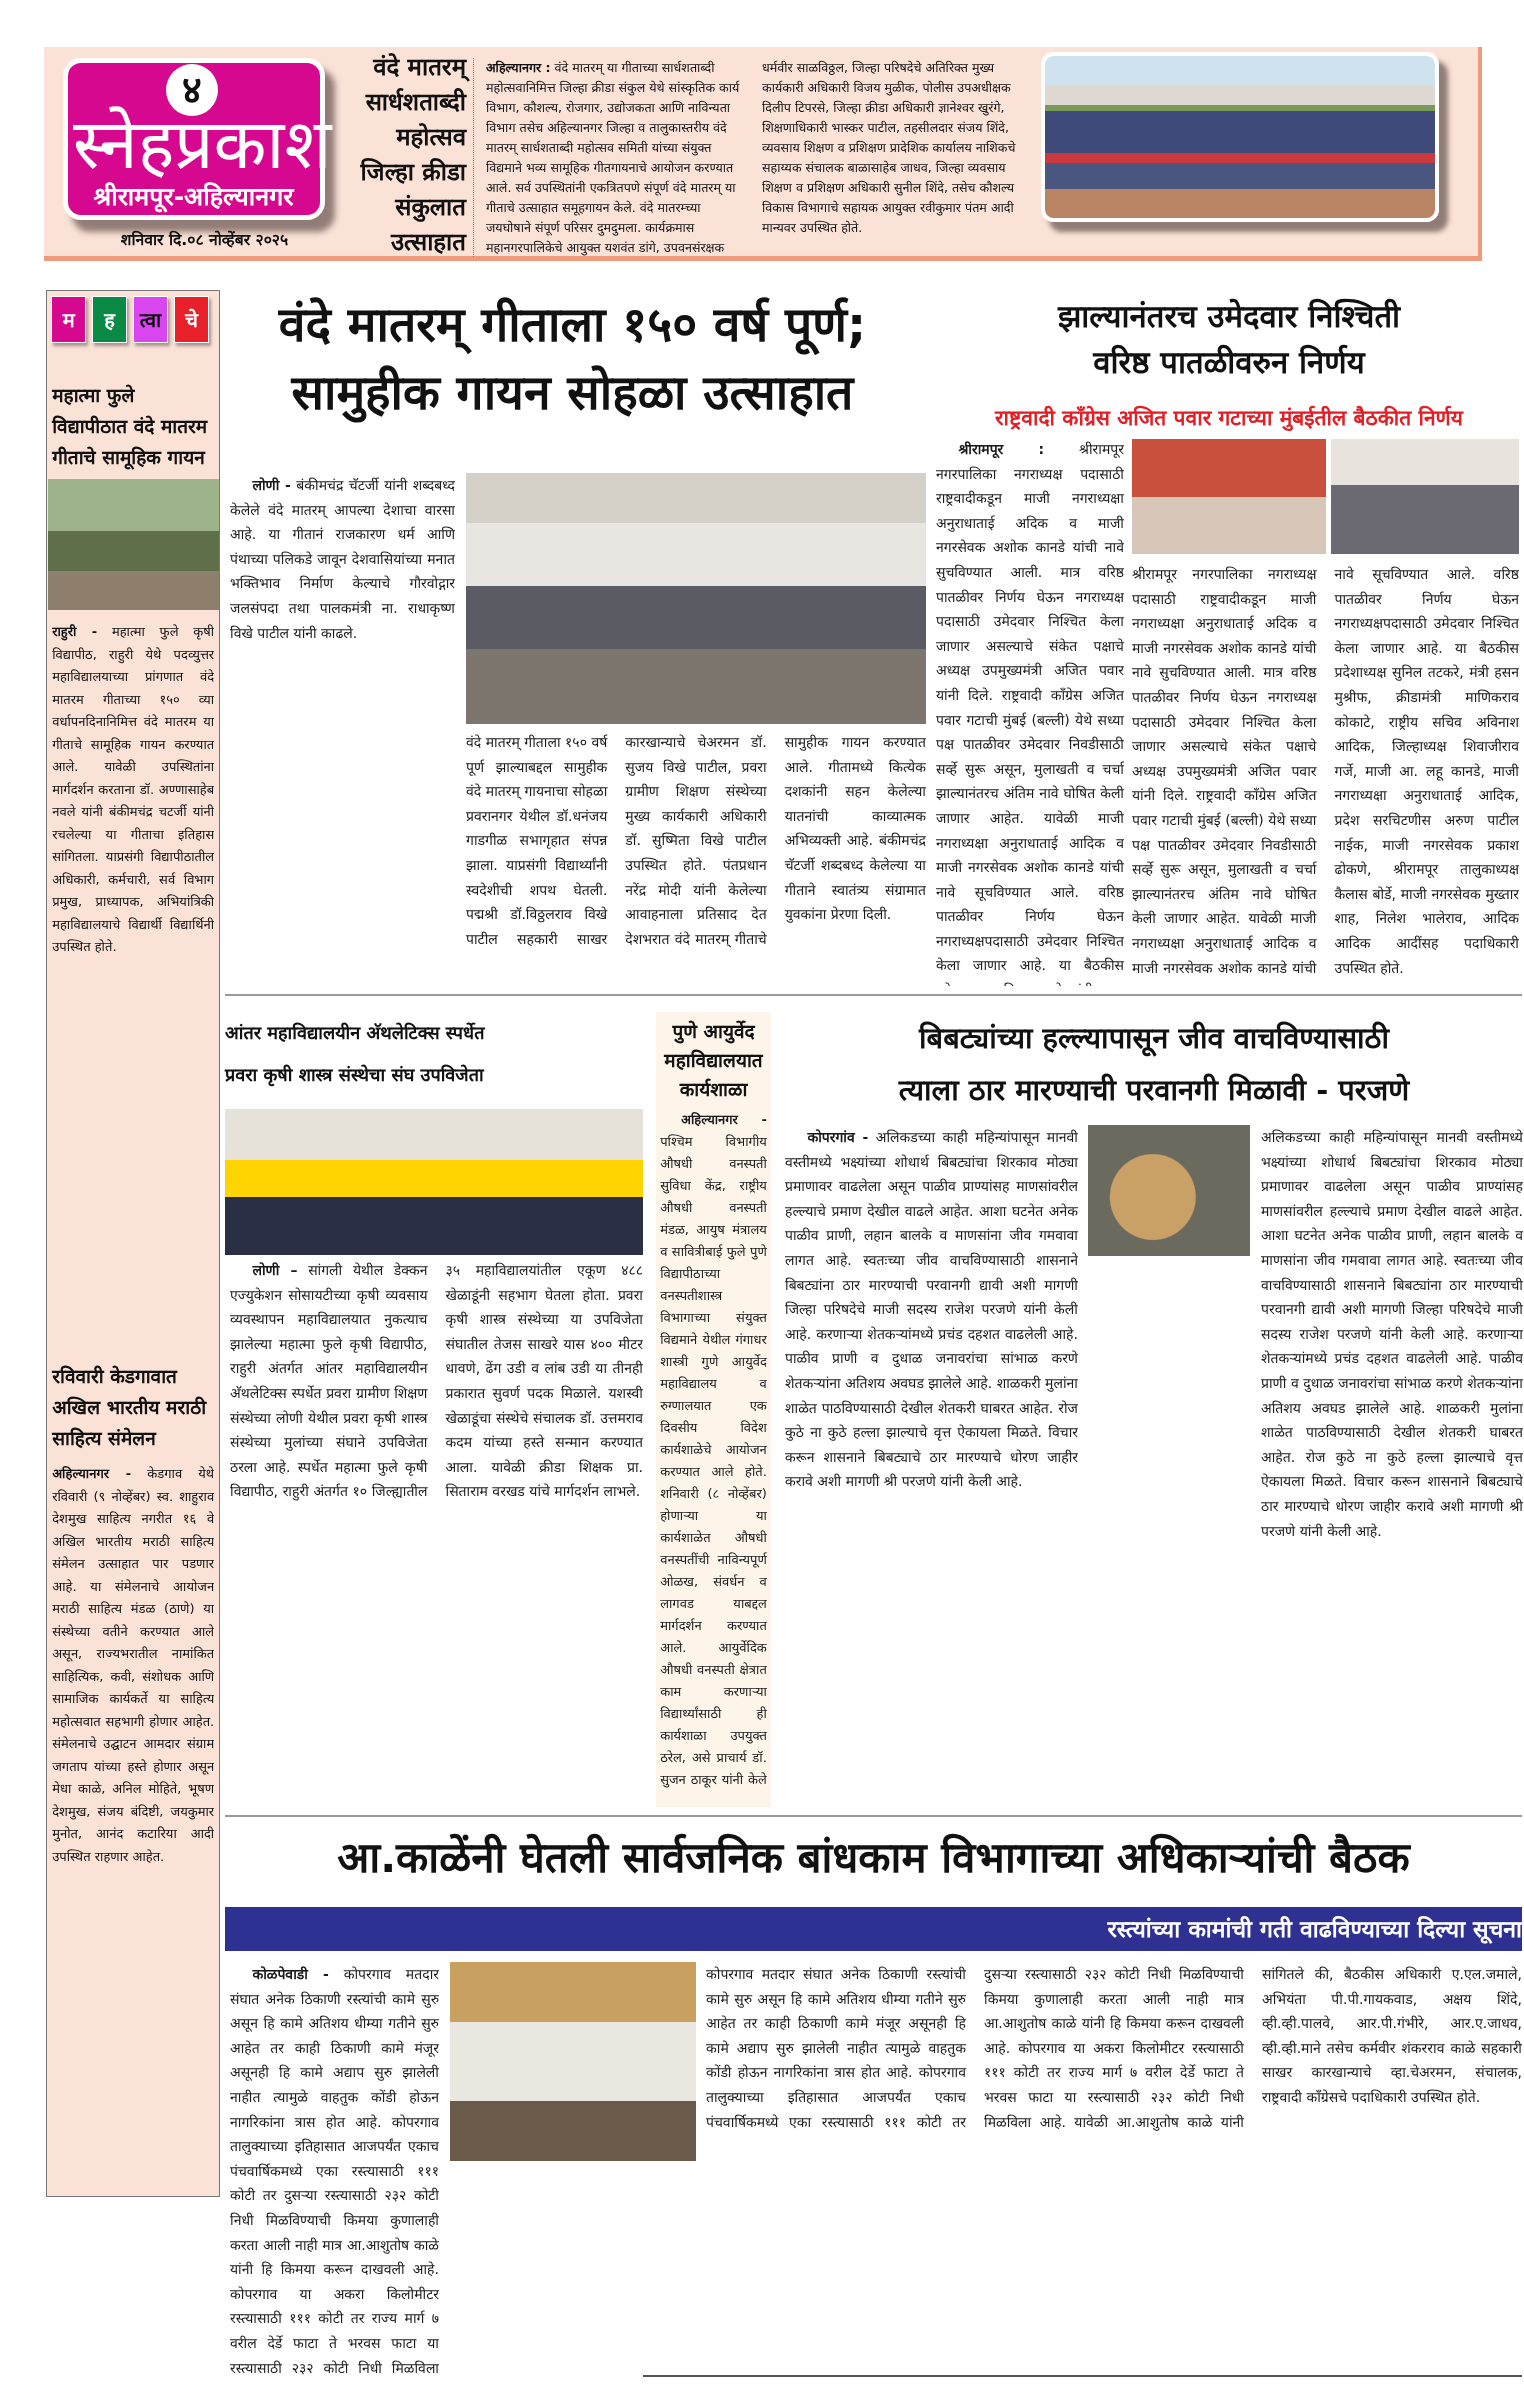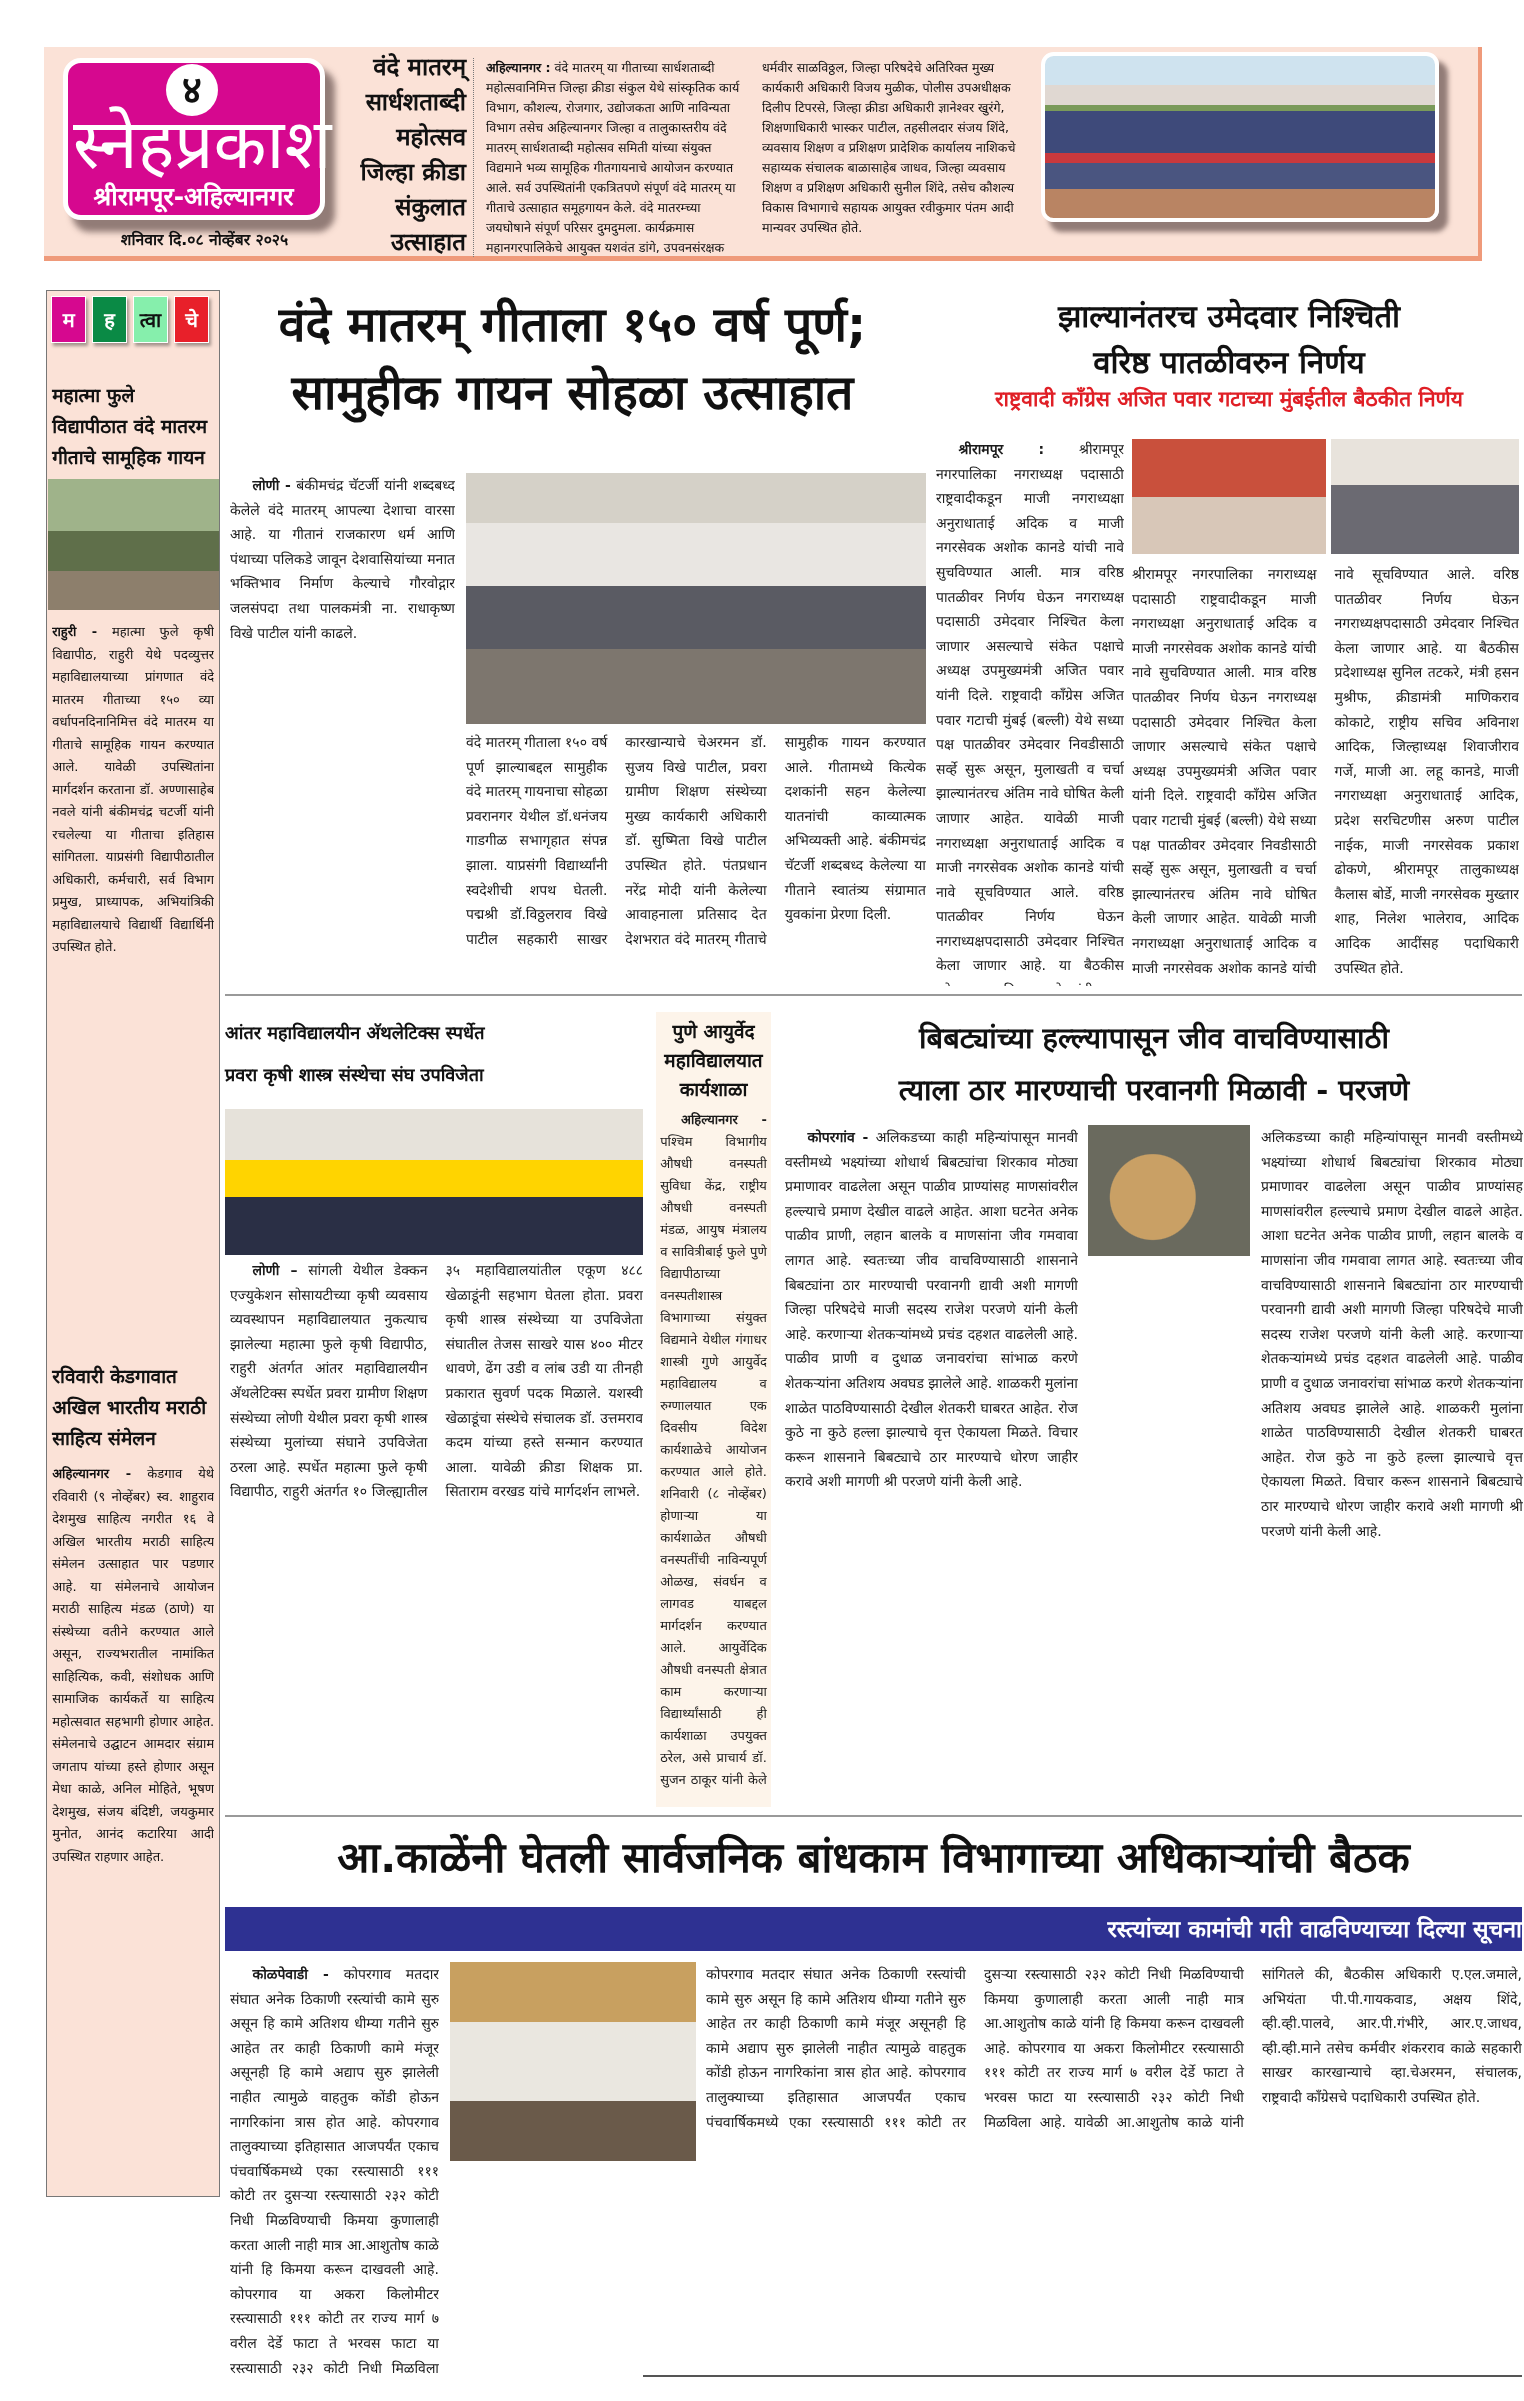--- a/index.html
+++ b/index.html
@@ -29,21 +29,21 @@
   
   #sidebar { left: 46px; top: 290px; width: 174px; height: 1907px; background: #fbe2d7; border: 1px solid #777; }
   .mh-tile { position: absolute; top: 5.2px; width: 35px; height: 47px; color: #fff; font-weight: bold; font-size: 20px; text-align: center; line-height: 47px; border: 1.6px solid #fff; box-shadow: 2.1px 3.1px 3.1px rgba(0,0,0,0.35); }
   .sb-head { position: absolute; left: 5.2px; width: 162px; font-weight: bold; font-size: 19px; line-height: 31px; }
   .sb-text { position: absolute; left: 5.2px; width: 162px; font-size: 13px; line-height: 22.5px; text-align: justify; }
   .photo { position: absolute; background: #8a8f7a; }
 
   
   #main-headline { left: 222px; top: 290px; width: 701px; font-weight: bold; font-size: 48px; line-height: 68px; text-align: center; }
   #nominee-head { left: 936px; top: 293px; width: 586px; text-align: center; font-weight: bold; font-size: 31px; line-height: 46px; }
-  #nominee-sub { left: 936px; top: 384px; width: 586px; text-align: center; font-weight: bold; font-size: 21px; color: #e01f26; }
+  #nominee-sub { left: 936px; top: 403px; width: 586px; text-align: center; font-weight: bold; font-size: 21px; color: #e01f26; }
 
   .headline-mid { font-weight: bold; color: #111; }
   #banner { left: 225px; top: 1907px; width: 1297px; height: 44px; background: #2e3192; color: #fff; font-weight: bold; font-size: 23px; text-align: right; line-height: 44px; }
 </style>
 </head>
 <body>
 
 <div id="masthead" class="abs"></div>
 <div id="logo-box" class="abs"></div>
 <div id="page-no" class="abs">४</div>
@@ -54,21 +54,21 @@
 <div id="mast-divider" class="abs"></div>
 <div id="mast-story" class="abs cols2">
   <p><span class="lead-place">अहिल्यानगर :</span>
   <span>वंदे मातरम् या गीताच्या सार्धशताब्दी महोत्सवानिमित्त जिल्हा क्रीडा संकुल येथे सांस्कृतिक कार्य विभाग, कौशल्य, रोजगार, उद्योजकता आणि नाविन्यता विभाग तसेच अहिल्यानगर जिल्हा व तालुकास्तरीय वंदे मातरम् सार्धशताब्दी महोत्सव समिती यांच्या संयुक्त विद्यमाने भव्य सामूहिक गीतगायनाचे आयोजन करण्यात आले. सर्व उपस्थितांनी एकत्रितपणे संपूर्ण वंदे मातरम् या गीताचे उत्साहात समूहगायन केले. वंदे मातरम्च्या जयघोषाने संपूर्ण परिसर दुमदुमला. कार्यक्रमास महानगरपालिकेचे आयुक्त यशवंत डांगे, उपवनसंरक्षक धर्मवीर साळविठ्ठल, जिल्हा परिषदेचे अतिरिक्त मुख्य कार्यकारी अधिकारी विजय मुळीक, पोलीस उपअधीक्षक दिलीप टिपरसे, जिल्हा क्रीडा अधिकारी ज्ञानेश्वर खुरंगे, शिक्षणाधिकारी भास्कर पाटील, तहसीलदार संजय शिंदे, व्यवसाय शिक्षण व प्रशिक्षण प्रादेशिक कार्यालय नाशिकचे सहाय्यक संचालक बाळासाहेब जाधव, जिल्हा व्यवसाय शिक्षण व प्रशिक्षण अधिकारी सुनील शिंदे, तसेच कौशल्य विकास विभागाचे सहायक आयुक्त रवीकुमार पंतम आदी मान्यवर उपस्थित होते.</span></p>
 </div>
 <div id="mast-photo" class="abs"></div>
 
 <div id="sidebar" class="abs">
   <div class="mh-tile" style="left:4.2px;background:#d6088f">म</div>
   <div class="mh-tile" style="left:45px;background:#0a8a45">ह</div>
-  <div class="mh-tile" style="left:86px;background:#86efac;color:#111">त्वा</div>
+  <div class="mh-tile" style="left:86px;background:#d946ef;color:#111">त्वा</div>
   <div class="mh-tile" style="left:127px;background:#e8202a">चे</div>
 
   <div class="sb-head" style="top:89px">महात्मा फुले विद्यापीठात वंदे मातरम गीताचे सामूहिक गायन उत्साहात</div>
   <div class="photo" style="left:1px;top:188px;width:171px;height:131px;background:linear-gradient(#9fb38a 0 40%, #5f6f4a 40% 70%, #8d7f6c 70%);"></div>
   <div class="sb-text" style="top:330px;height:717px;overflow:hidden;">
     <span class="lead-place">राहुरी -</span>
     <span>महात्मा फुले कृषी विद्यापीठ, राहुरी येथे पदव्युत्तर महाविद्यालयाच्या प्रांगणात वंदे मातरम गीताच्या १५० व्या वर्धापनदिनानिमित्त वंदे मातरम या गीताचे सामूहिक गायन करण्यात आले. यावेळी उपस्थितांना मार्गदर्शन करताना डॉ. अण्णासाहेब नवले यांनी बंकीमचंद्र चटर्जी यांनी रचलेल्या या गीताचा इतिहास सांगितला. याप्रसंगी विद्यापीठातील अधिकारी, कर्मचारी, सर्व विभाग प्रमुख, प्राध्यापक, अभियांत्रिकी महाविद्यालयाचे विद्यार्थी विद्यार्थिनी उपस्थित होते.</span>
   </div>
 
   <div class="sb-head" style="top:1070px">रविवारी केडगावात अखिल भारतीय मराठी साहित्य संमेलन</div>

